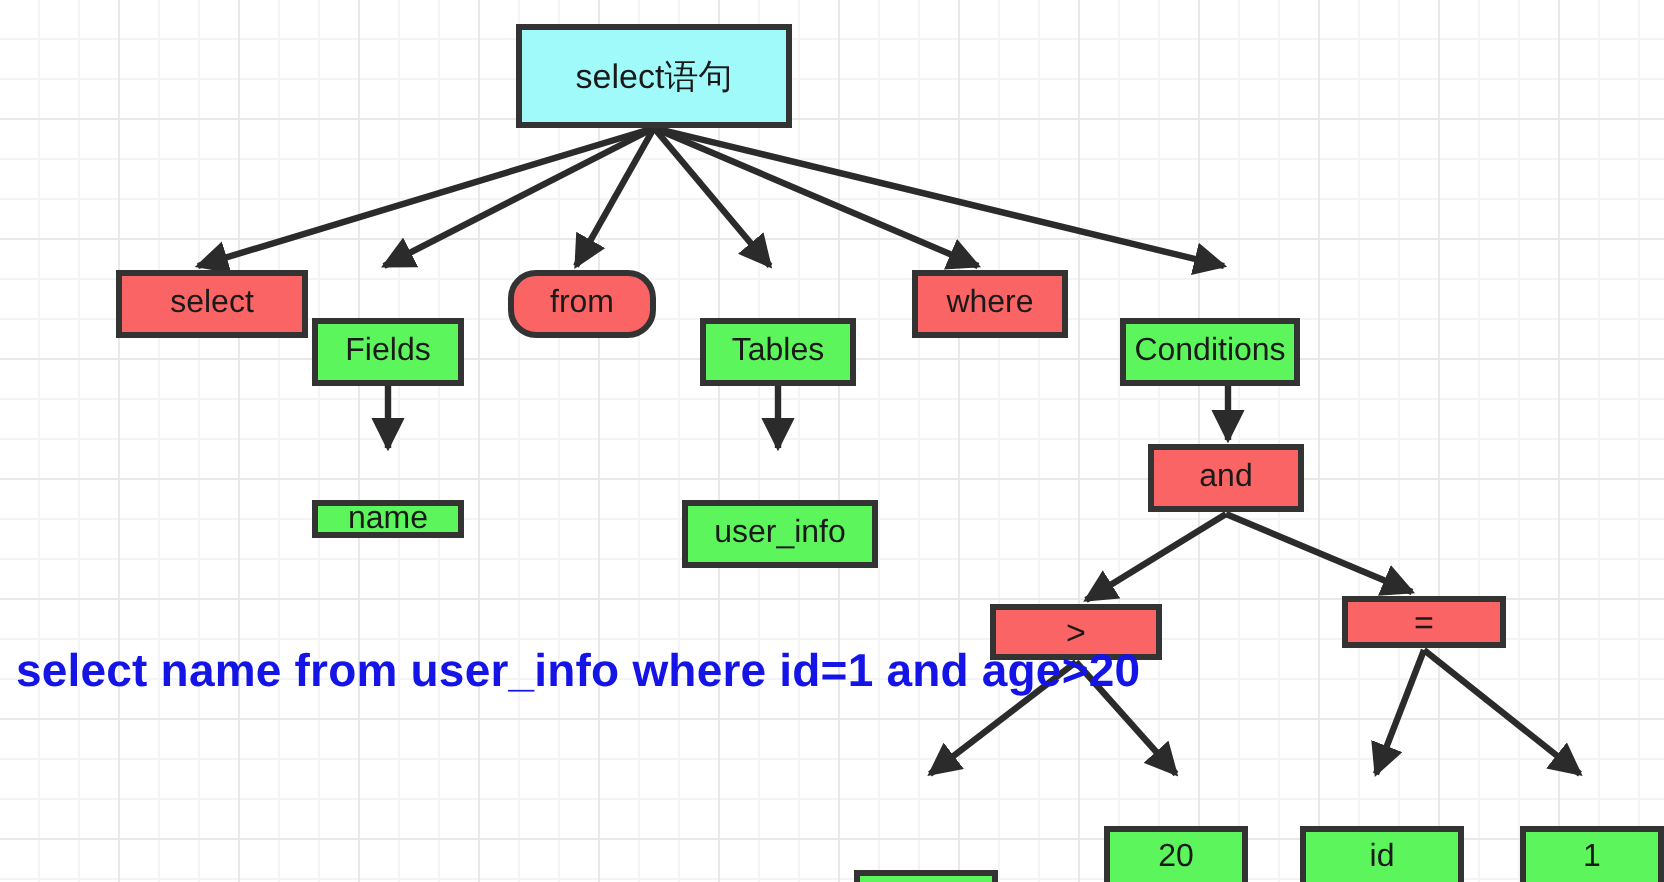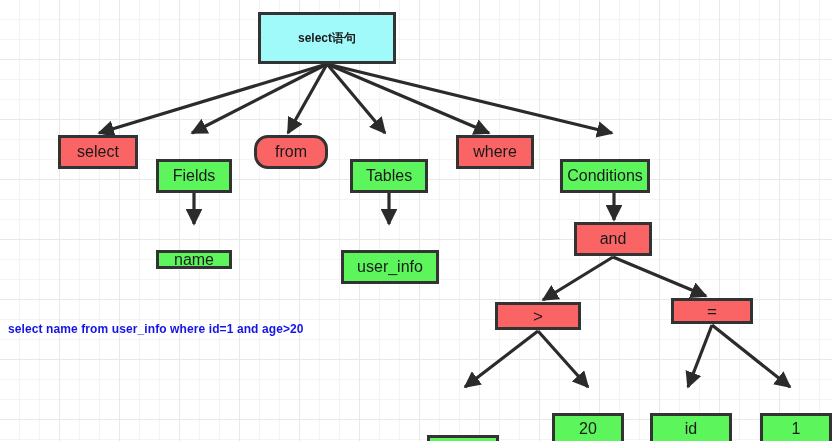--- a/index.html
+++ b/index.html
@@ -43,41 +43,41 @@
     align-items: center;
     justify-content: center;
     color: #1a1a1a;
     font-size: 16px;
     line-height: 1;
     white-space: nowrap;
     z-index: 3;
   }
   .node.root {
     background: #a0fafa;
-    font-weight: bold;
-    font-size: 12px;
+    font-weight: normal;
+    font-size: 17px;
   }
   .node.kw {
     background: #fa6464;
   }
   .node.val {
     background: #5cf55c;
     margin-top: 24px;
   }
   .node.op {
     background: #fa6464;
     font-size: 17px;
   }
   #sql-caption {
     position: absolute;
     left: 8px;
     top: 322px;
     color: #1414e6;
     font-weight: bold;
-    font-size: 12px;
+    font-size: 23px;
     letter-spacing: 0.1px;
     white-space: nowrap;
     z-index: 4;
   }
   #watermark {
     position: absolute;
     left: 670px;
     top: 385px;
     width: 160px;
     height: 42px;
@@ -122,21 +122,21 @@
         <line x1="538" y1="331" x2="588" y2="387"></line>
         <line x1="712" y1="325" x2="688" y2="387"></line>
         <line x1="712" y1="325" x2="790" y2="387"></line>
       </g>
   </svg>
 
   <div id="node-layer">
       <div class="node root" style="left: 258px; top: 12px; width: 138px; height: 52px;">
         <span>select语句</span>
       </div>
-      <div class="node kw" style="left: 58px; top: 135px; width: 80px; height: 34px;">
+      <div class="node kw" style="left: 58px; top: 135px; width: 96px; height: 34px;">
         <span>select</span>
       </div>
       <div class="node val" style="left: 156px; top: 135px; width: 76px; height: 34px;">
         <span>Fields</span>
       </div>
       <div class="node kw" style="left: 254px; top: 135px; width: 74px; height: 34px; border-radius: 14px;">
         <span>from</span>
       </div>
       <div class="node val" style="left: 350px; top: 135px; width: 78px; height: 34px;">
         <span>Tables</span>

